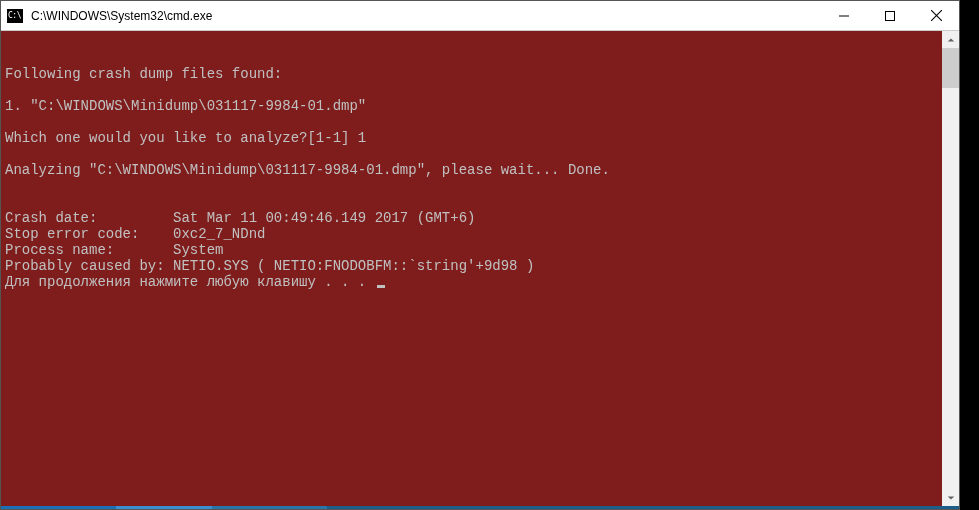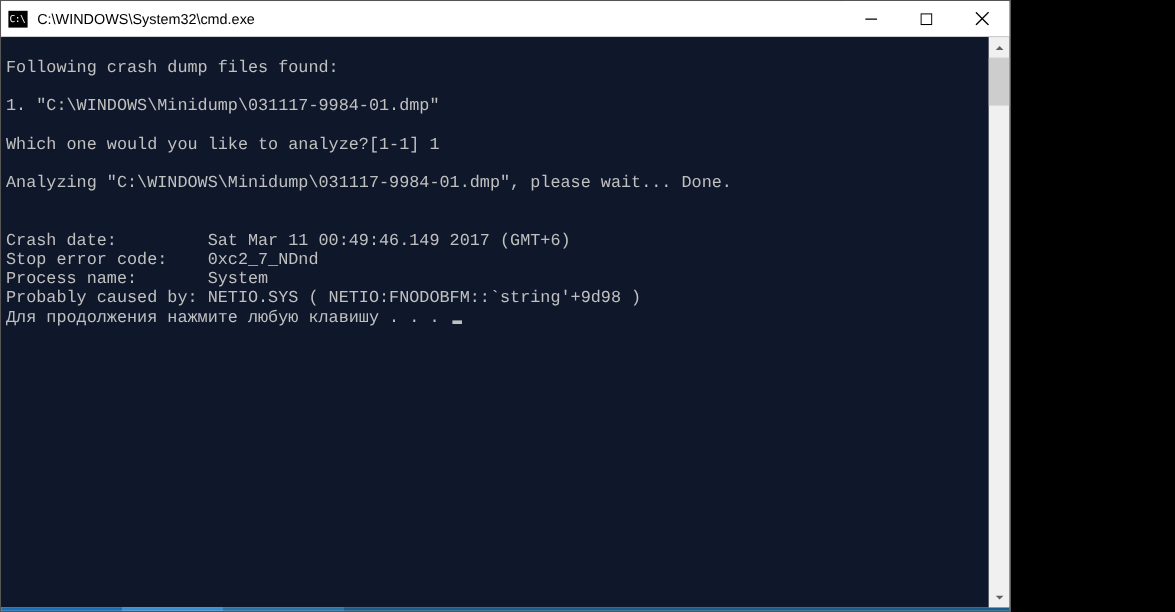--- a/index.html
+++ b/index.html
@@ -1,28 +1,28 @@
 <!DOCTYPE html>
 <html><head>
 <meta charset="utf-8">
 <style>
   * { margin: 0; padding: 0; box-sizing: border-box; }
   html, body { width: 979px; height: 510px; overflow: hidden; font-family: "Segoe UI", Tahoma, sans-serif; background: #000; }
-  .window { width: 842px; height: 510px; background: #fff; display: flex; flex-direction: column; border: 1px solid #555; }
+  .window { width: 960px; height: 510px; background: #fff; display: flex; flex-direction: column; border: 1px solid #555; }
   .titlebar { height: 30px; background: #fff; display: flex; align-items: center; border-bottom: 1px solid #ccc; }
   .titlebar .icon-wrap { width: 28px; display: flex; align-items: center; justify-content: center; }
   .titlebar .cmd-icon { width: 16px; height: 14px; background: #000; position: relative; display: inline-block; }
   .titlebar .cmd-icon::before { content: "C:\\"; color: #fff; font: 8px/14px Consolas, monospace; position: absolute; left: 1px; top: 0; letter-spacing: -0.5px; }
   .titlebar .title { flex: 1; font-size: 12px; color: #000; padding-left: 2px; }
   .titlebar .controls { display: flex; height: 100%; }
   .titlebar .btn { width: 46px; height: 100%; display: flex; align-items: center; justify-content: center; color: #000; background: #fff; }
   .titlebar .btn svg { width: 10px; height: 10px; stroke: #000; stroke-width: 1; fill: none; }
   .titlebar .btn.close svg { width: 11px; height: 11px; }
   .client { flex: 1; display: flex; background: #000; min-height: 0; }
-  .console { flex: 1; background: #0f172a; color: #c0c0c0; font-family: Consolas, "Courier New", monospace; font-size: 14px; line-height: 16px; padding: 2px 4px 2px 4px; white-space: pre; overflow: hidden; }
+  .console { flex: 1; background: #7f1d1d; color: #c0c0c0; font-family: Consolas, "Courier New", monospace; font-size: 14px; line-height: 16px; padding: 19px 4px 2px 4px; white-space: pre; overflow: hidden; }
   .console .line { white-space: pre; }
   .cursor { display: inline-block; width: 8px; height: 3px; background: #c0c0c0; vertical-align: baseline; margin-left: 2px; position: relative; top: 2px; }
   .scrollbar { width: 17px; background: #f0f0f0; position: relative; }
   .scrollbar .arrow { width: 17px; height: 17px; background: #f0f0f0; display: flex; align-items: center; justify-content: center; position: absolute; left: 0; }
   .scrollbar .arrow.up { top: 0; }
   .scrollbar .arrow.down { bottom: 0; }
   .scrollbar .arrow svg { width: 8px; height: 8px; fill: #606060; }
   .scrollbar .track { position: absolute; top: 17px; bottom: 17px; left: 0; right: 0; background: #f0f0f0; }
   .scrollbar .thumb { position: absolute; left: 0; right: 0; top: 0; height: 40px; background: #cdcdcd; }
   .taskbar { height: 3px; background: linear-gradient(to right,#1a6fb5 0 12%,#3a8fd0 12% 22%,#2975a8 22% 34%,#1d5d8a 34% 100%); }

